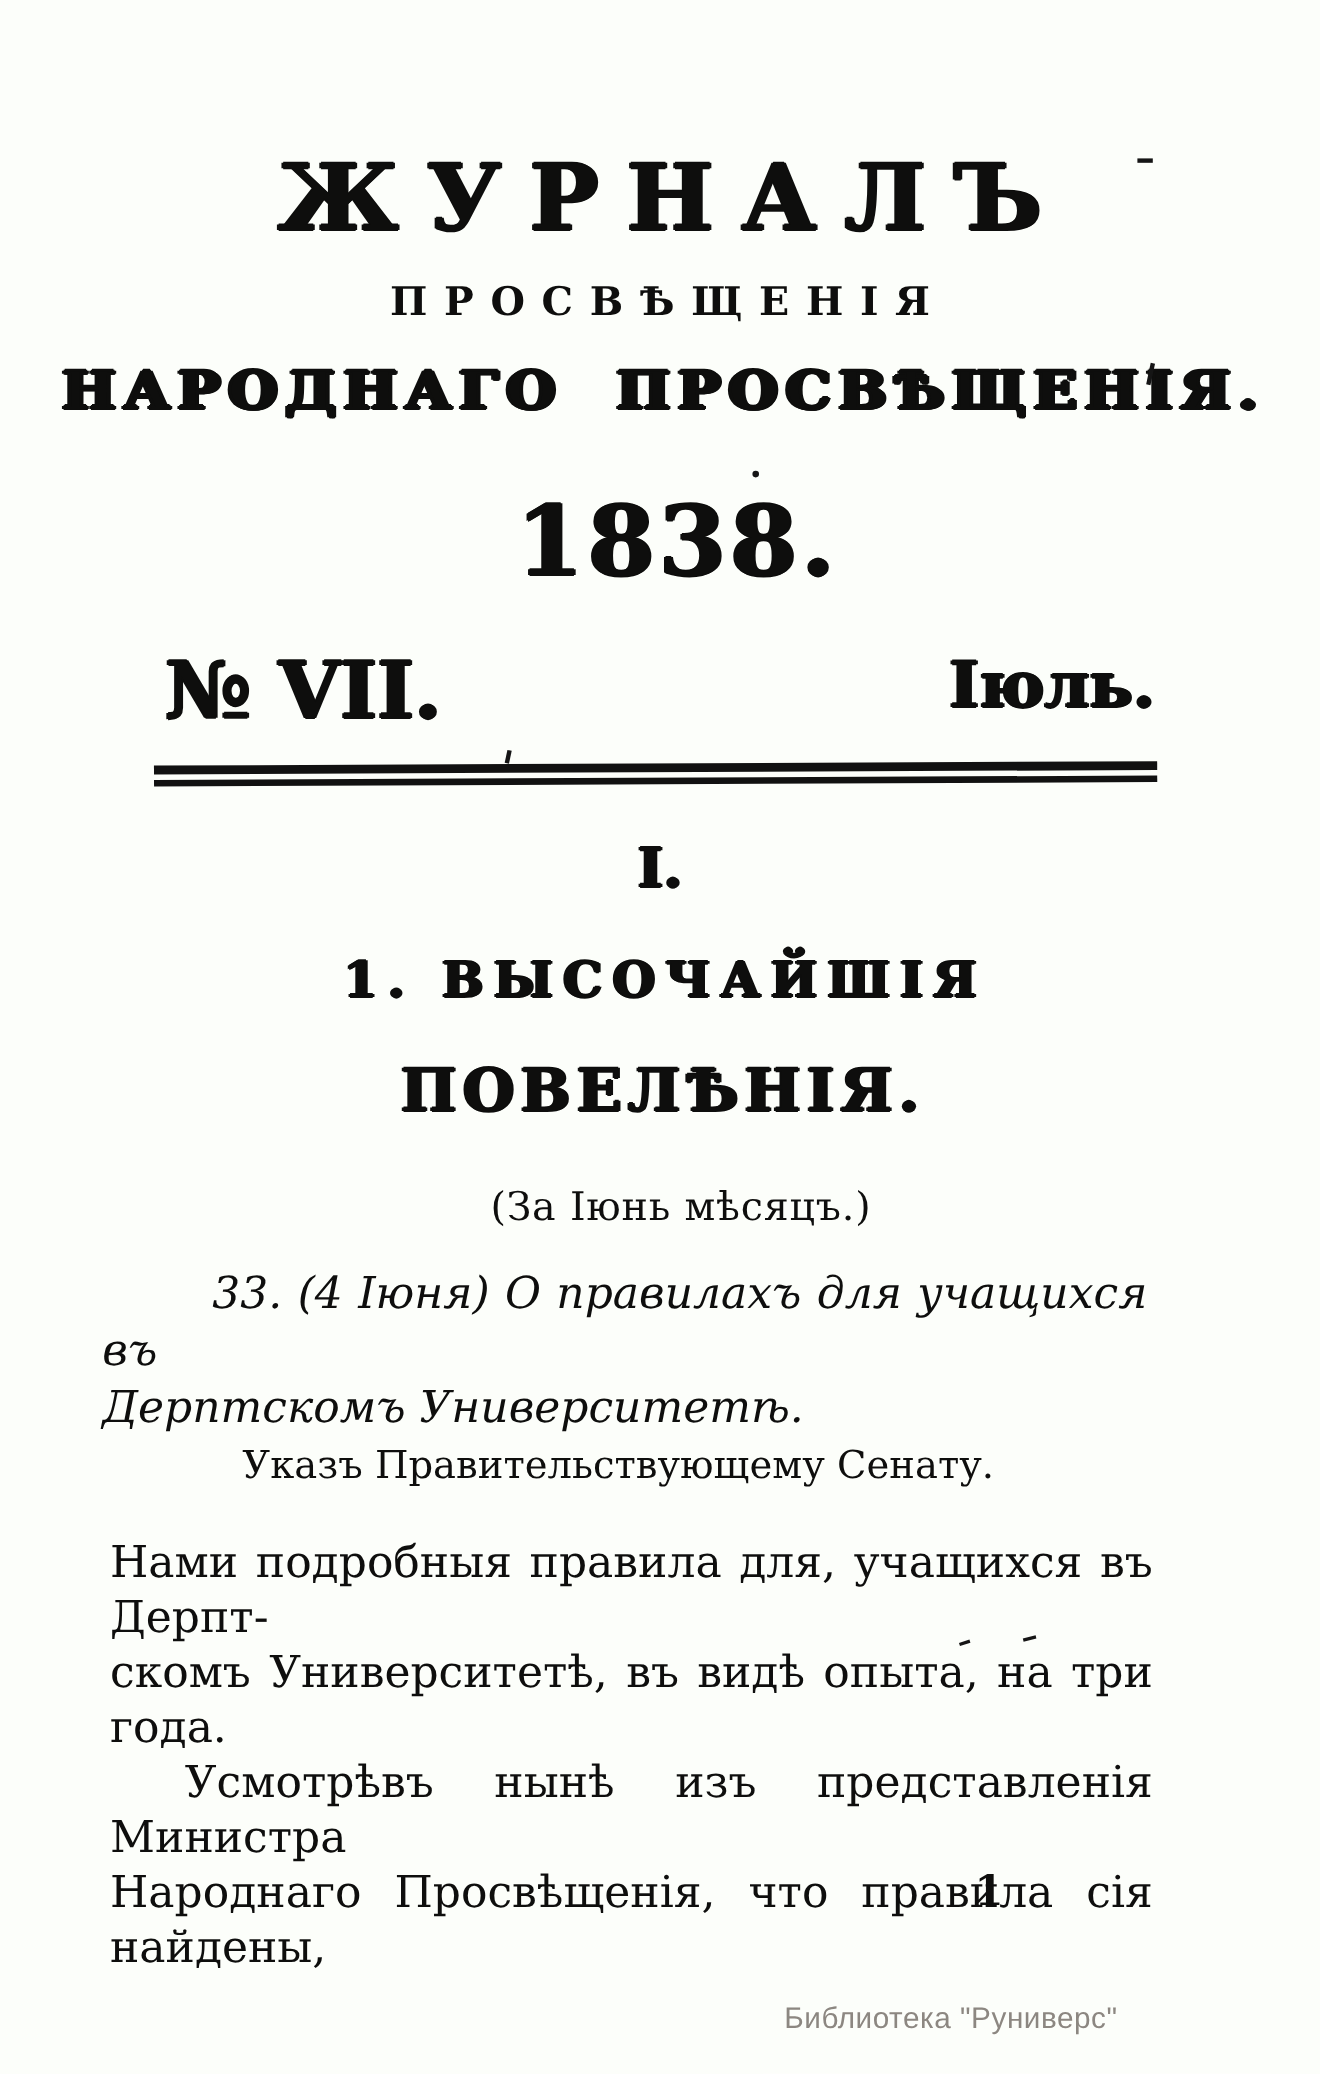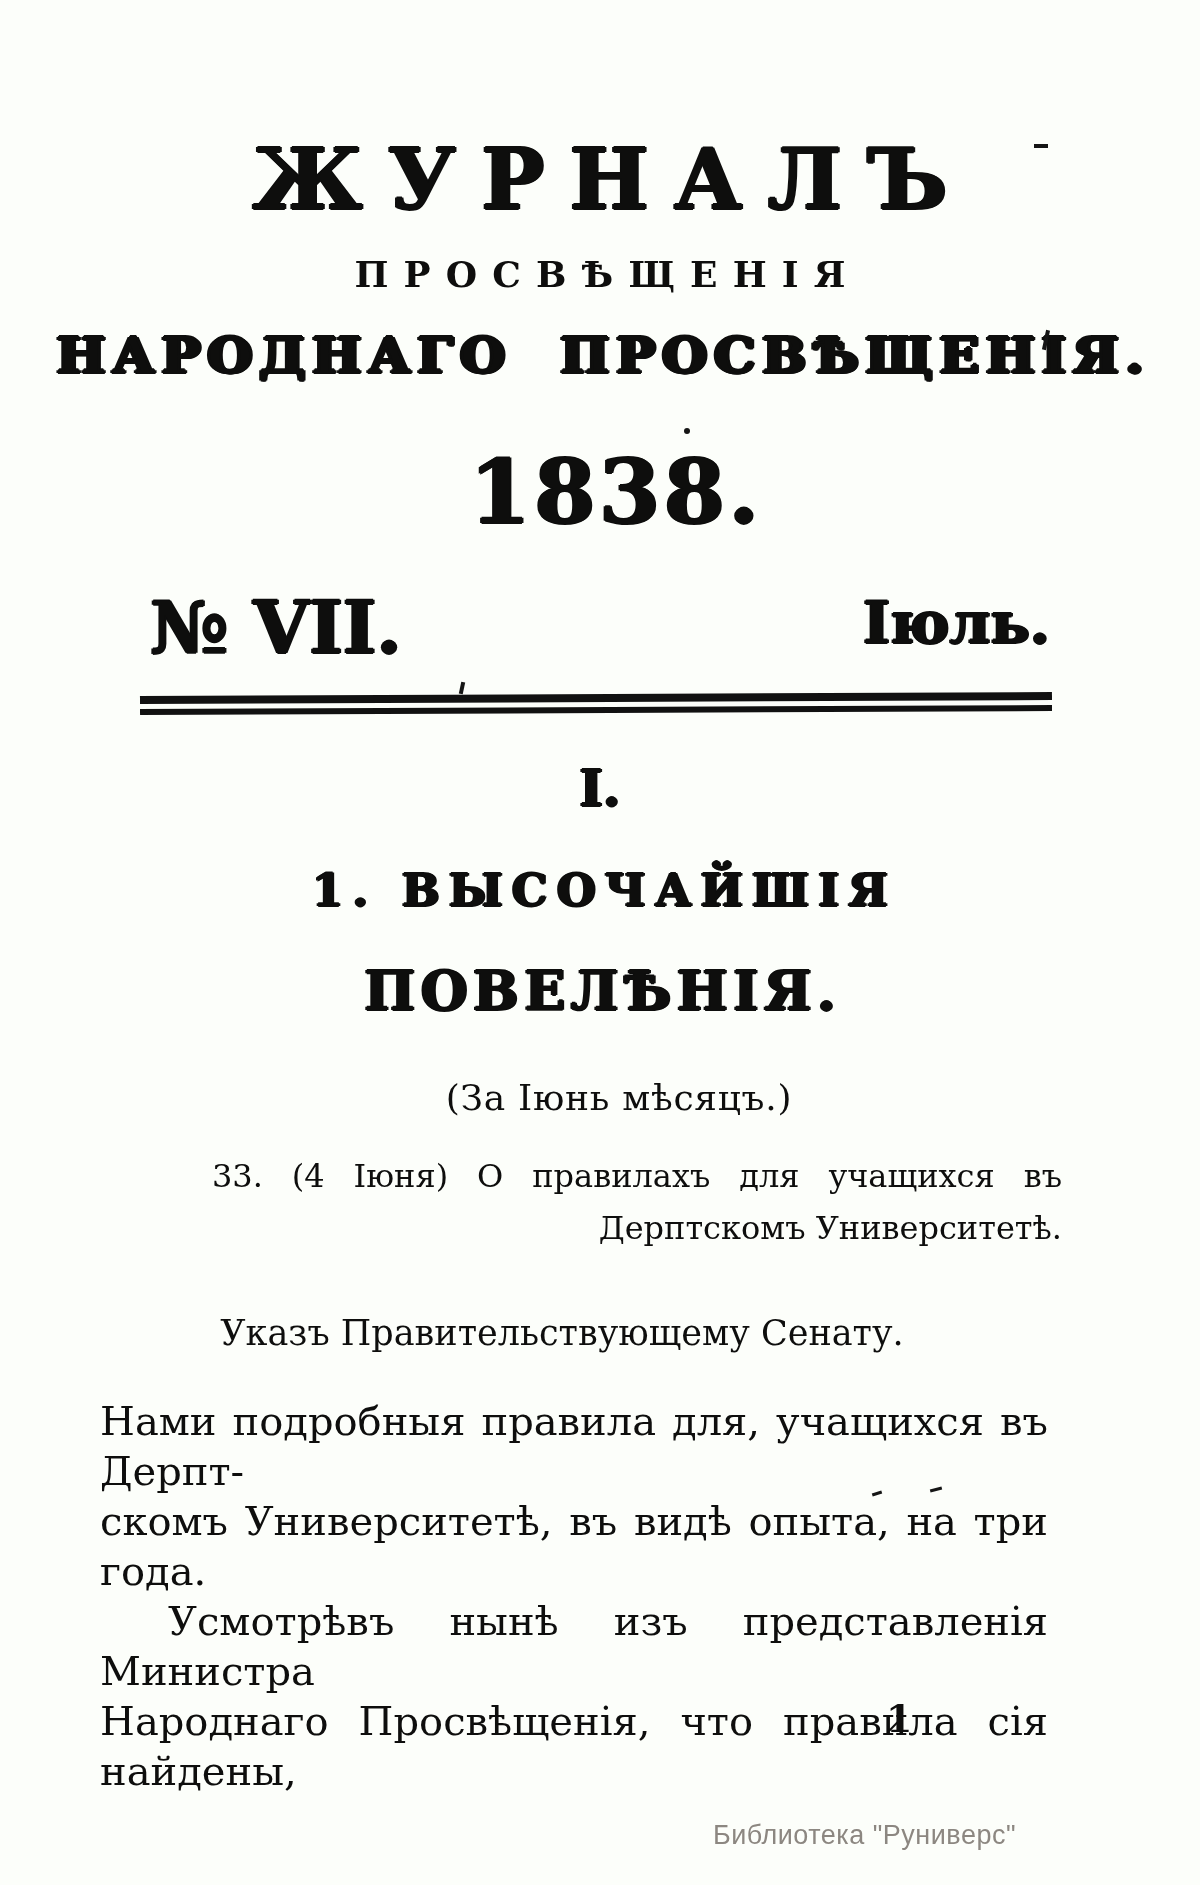--- a/index.html
+++ b/index.html
@@ -68,25 +68,25 @@
     font-size: 54px; line-height: 1;
     letter-spacing: 0.10em; text-indent: 0.10em;
   }
   .section-subheading {
     top: 1080px;
     font-size: 36px; line-height: 1; font-weight: normal;
     letter-spacing: 0.02em;
     margin-left: 19px;
   }
   .article-heading {
-    top: 1150px; left: 112px; width: 950px;
-    font-size: 32px; line-height: 52px; 
+    top: 1150px; left: 93px; width: 950px;
+    font-size: 40px; line-height: 52px; font-style: italic;
   }
   .article-heading .l1 { text-align: justify; text-align-last: justify; text-indent: 100px; }
-  .article-heading .l2 { text-align: right; }
+  .article-heading .l2 { text-align: left; }
   .decree-subheading {
     top: 1316px; left: 0; width: 100%;
     font-size: 35px; line-height: 1; text-align: center;
     transform: translateX(-38px);
   }
   .body-par {
     top: 1396px; left: 100px; width: 948px;
     font-size: 40px; line-height: 50px;
   }
   .body-par .line { text-align: justify; text-align-last: justify; }

